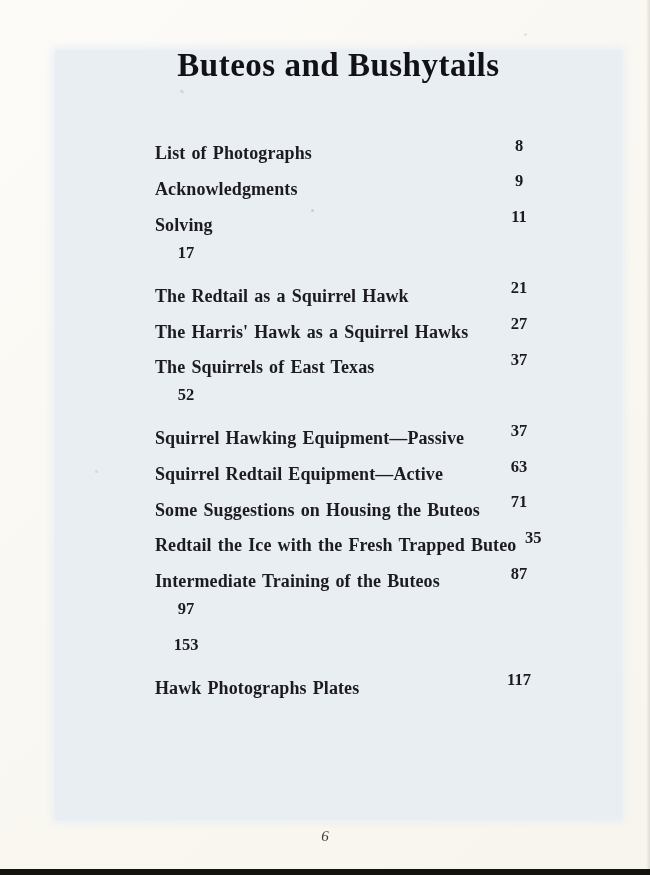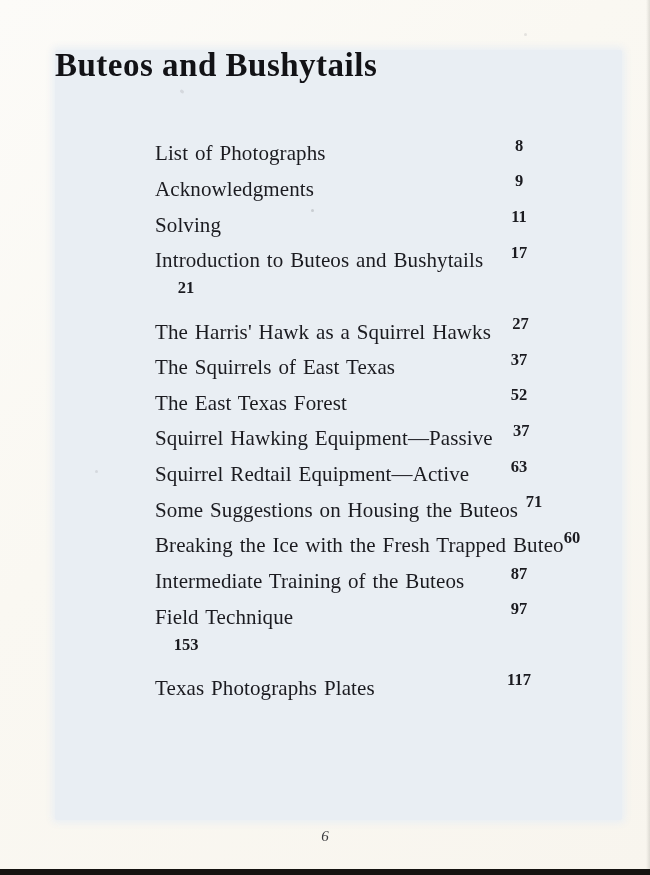--- a/index.html
+++ b/index.html
@@ -24,43 +24,43 @@
     background: #e9eef3;
     border-radius: 2px;
     box-shadow: 0 0 7px 3px rgba(233, 238, 243, 0.95);
   }
   .title {
     position: absolute;
     left: 55px;
     top: 46px;
     width: 567px;
     margin: 0;
-    text-align: left;
+    text-align: center;
     font-family: "Liberation Serif", serif;
     font-size: 33px;
     font-weight: bold;
     line-height: 38px;
     color: #121216;
     letter-spacing: 0.5px;
   }
   .toc {
     position: absolute;
     left: 155px;
     top: 128px;
     width: 395px;
   }
   .toc-row {
     display: flex;
     align-items: center;
     height: 35.65px;
   }
   .toc-label {
     flex: 1;
-    font-size: 21px;
-    font-weight: normal;
+    font-size: 18px;
+    font-weight: bold;
     color: #1b1b20;
     letter-spacing: 0.1px;
     word-spacing: 1.5px;
     white-space: nowrap;
     margin-top: 16px;
   }
   .toc-page {
     width: 62px;
     text-align: center;
     font-size: 16.5px;
@@ -120,79 +120,77 @@
     <span class="toc-label">Acknowledgments</span>
     <span class="toc-page">9</span>
   </div>
 
   <div class="toc-row">
     <span class="toc-label">Solving</span>
     <span class="toc-page">11</span>
   </div>
 
   <div class="toc-row">
-    <span class="toc-label">Introduction to Buteos and Bushytails</span>
     <span class="toc-page">17</span>
   </div>
 
   <div class="toc-row">
+    <span class="toc-label">The Redtail as a Squirrel Hawk</span>
     <span class="toc-page">21</span>
   </div>
 
   <div class="toc-row">
     <span class="toc-label">The Harris' Hawk as a Squirrel Hawks</span>
     <span class="toc-page">27</span>
   </div>
 
   <div class="toc-row">
     <span class="toc-label">The Squirrels of East Texas</span>
     <span class="toc-page">37</span>
   </div>
 
   <div class="toc-row">
-    <span class="toc-label">The East Texas Forest</span>
     <span class="toc-page">52</span>
   </div>
 
   <div class="toc-row">
     <span class="toc-label">Squirrel Hawking Equipment—Passive</span>
     <span class="toc-page">37</span>
   </div>
 
   <div class="toc-row">
     <span class="toc-label">Squirrel Redtail Equipment—Active</span>
     <span class="toc-page">63</span>
   </div>
 
   <div class="toc-row">
     <span class="toc-label">Some Suggestions on Housing the Buteos</span>
     <span class="toc-page">71</span>
   </div>
 
   <div class="toc-row">
-    <span class="toc-label">Breaking the Ice with the Fresh Trapped Buteo</span>
-    <span class="toc-page">60</span>
+    <span class="toc-label">Redtail the Ice with the Fresh Trapped Buteo</span>
+    <span class="toc-page">35</span>
   </div>
 
   <div class="toc-row">
     <span class="toc-label">Intermediate Training of the Buteos</span>
     <span class="toc-page">87</span>
   </div>
 
   <div class="toc-row">
-    <span class="toc-label">Field Technique</span>
     <span class="toc-page">97</span>
   </div>
 
   <div class="toc-row">
     <span class="toc-page">153</span>
   </div>
 
   <div class="toc-row">
-    <span class="toc-label">Texas Photographs Plates</span>
+    <span class="toc-label">Hawk Photographs Plates</span>
     <span class="toc-page">117</span>
   </div>
 </div>
 
 <div class="folio">6</div>
 
 <div class="speck speck-1"></div>
 <div class="speck speck-2"></div>
 <div class="speck speck-3"></div>
 <div class="speck speck-4"></div>

